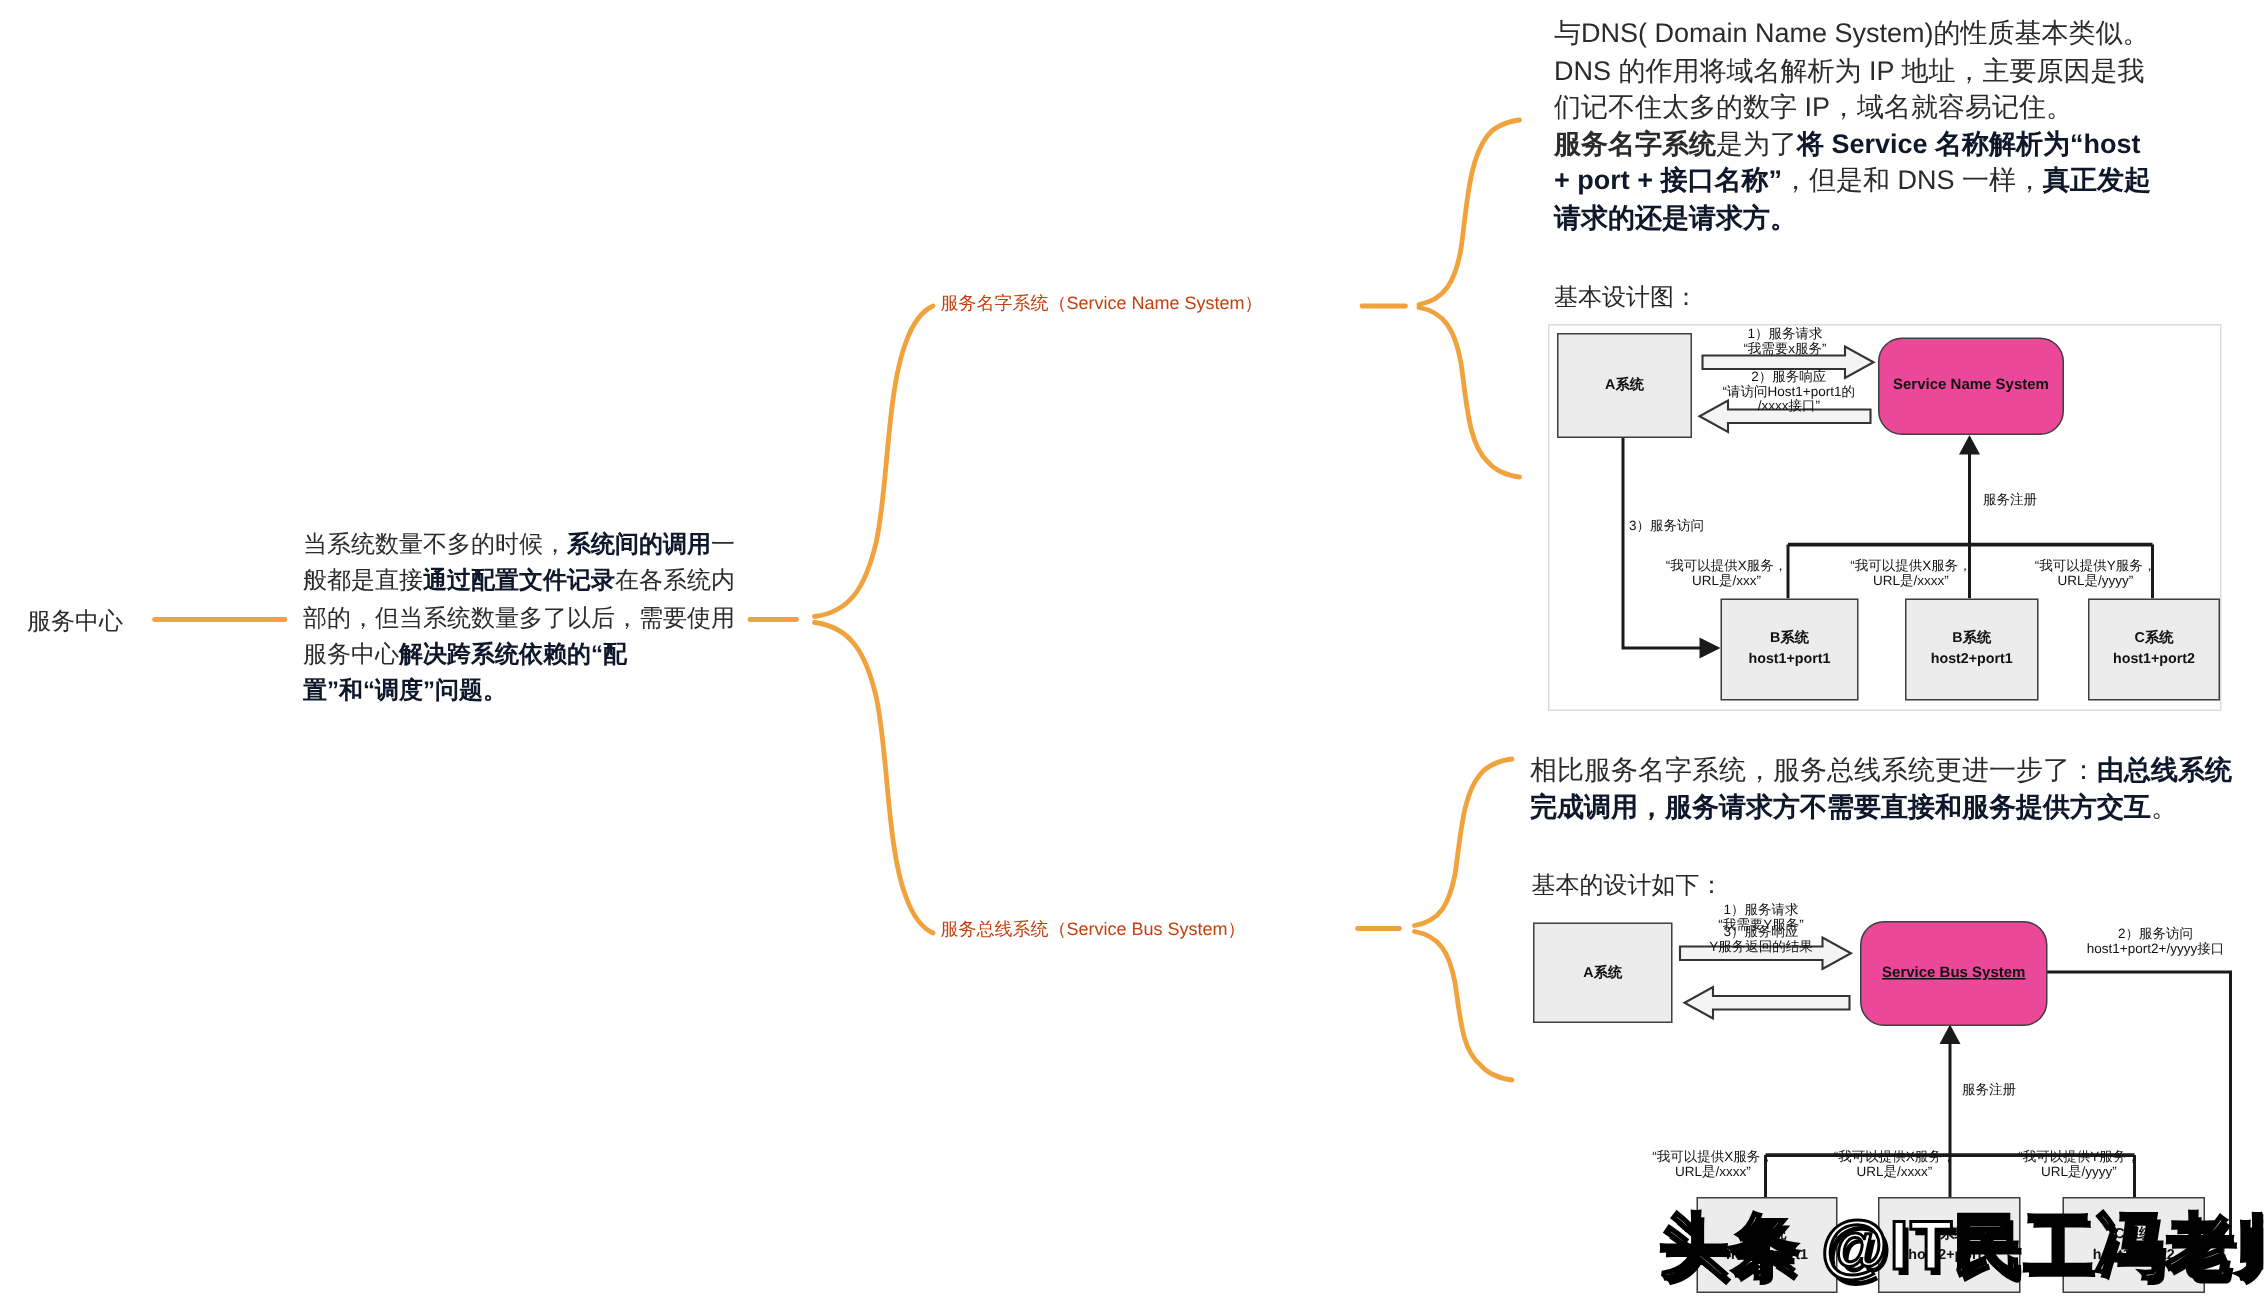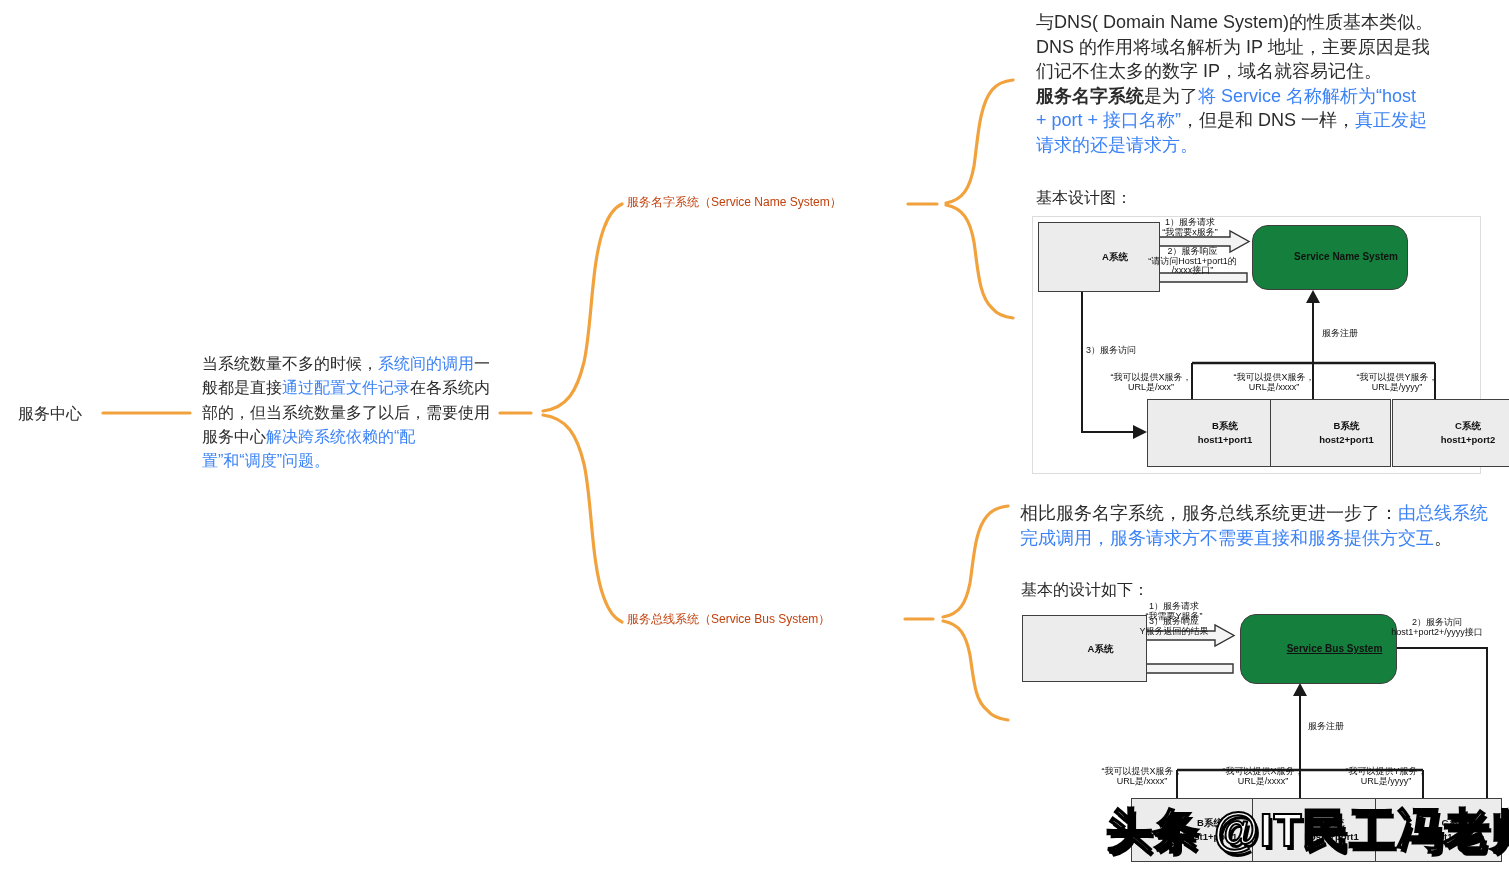--- a/index.html
+++ b/index.html
@@ -1,30 +1,30 @@
 <!DOCTYPE html>
 <html><head>
 <meta charset="utf-8">
 <style>
   html,body{margin:0;padding:0;background:#fff;}
   .page{position:relative;width:1509px;height:875px;background:#fff;overflow:hidden;
         font-family:"Liberation Sans","DejaVu Sans",sans-serif;color:#2b2b2b;}
   svg.lines{position:absolute;left:0;top:0;z-index:1;}
   .txt{position:absolute;z-index:2;}
-  .o{color:#3b82f6;}
+  .o{color:#0f172a;font-weight:bold;}
   .bold{font-weight:700;margin-top:12px;}
   .root-label{font-size:16px;color:#2b2b2b;}
   .para{font-size:16px;line-height:24.3px;color:#2b2b2b;}
   .note{font-size:18px;line-height:24.5px;color:#2b2b2b;}
   .branch-label{font-size:12px;color:#c2410c;white-space:nowrap;}
   .design-label{font-size:16px;color:#262626;white-space:nowrap;}
   .dgbox{position:absolute;z-index:2;background:#ececec;border:1px solid #3f3f3f;
          display:flex;flex-direction:column;align-items:center;justify-content:center;
-         font-size:9.5px;font-weight:700;color:#111;line-height:1.45;text-align:center;padding-left:32px;}
-  .dgbox.round{background:#15803d;border-radius:16px;font-size:10px;}
+         font-size:9.5px;font-weight:700;color:#111;line-height:1.45;text-align:center;}
+  .dgbox.round{background:#ec4899;border-radius:16px;font-size:10px;}
   .dlabel{position:absolute;z-index:2;font-size:9px;font-weight:400;color:#111;
           line-height:10px;text-align:center;}
   .dlabel.left{text-align:left;}
   .dframe{position:absolute;z-index:0;border:1px solid #dcdcdc;}
   .watermark{position:absolute;z-index:5;font-size:46px;font-weight:700;color:#fff;
              -webkit-text-stroke:2px #000;text-shadow:3px 4px 0 #000;white-space:nowrap;
              letter-spacing:1px;}
 </style>
 </head>
 <body>

